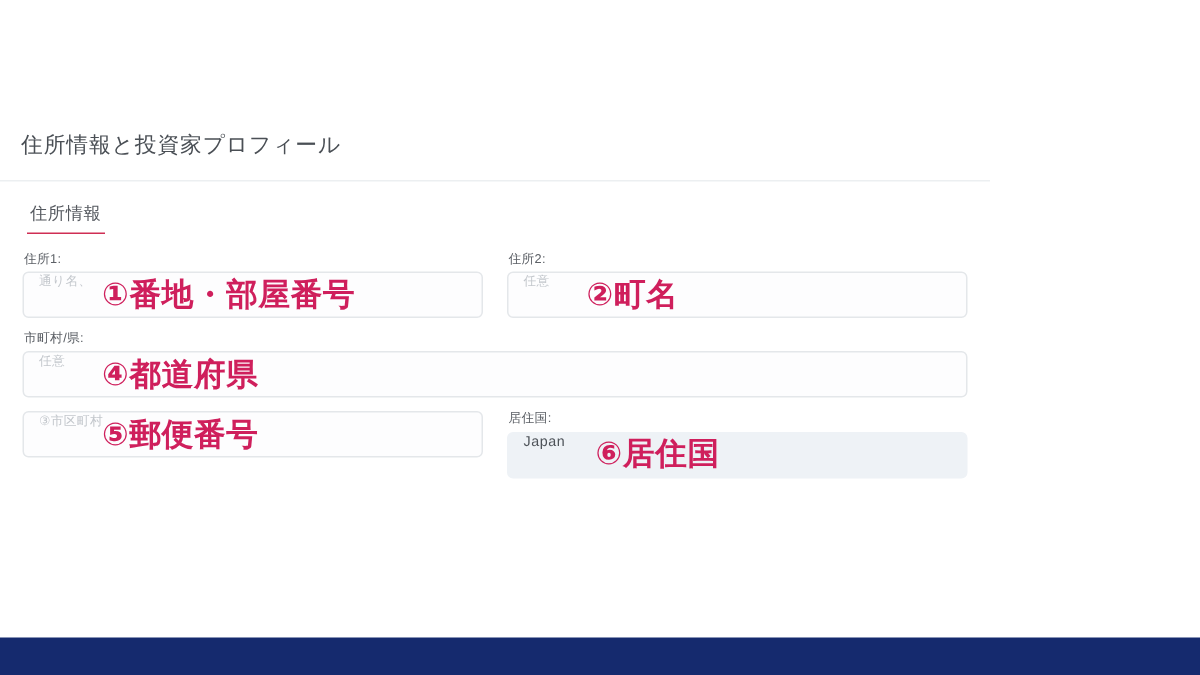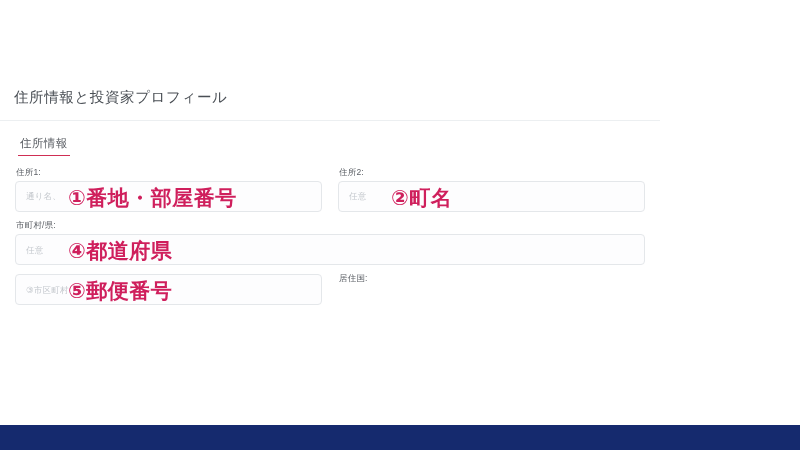--- a/index.html
+++ b/index.html
@@ -87,21 +87,20 @@
     white-space: nowrap;
   }
 
   .field-box {
     position: relative;
     height: 31px;
     border: 1px solid #e4e7ea;
     border-radius: 4px;
     background: #fdfdfe;
     display: flex;
-    align-items: center;
     padding: 1px 10px;
     box-sizing: border-box;
     overflow: visible;
   }
   .field-box.filled {
     background: #eef2f6;
     border-color: #eef2f6;
   }
   .field-placeholder {
     font-size: 8.5px;
@@ -192,20 +191,24 @@
 
     <div class="form-row">
       <div class="form-col">
         <div class="field-box">
           <span class="field-placeholder">③市区町村</span>
           <span class="annotation">⑤郵便番号</span>
         </div>
       </div>
       <div class="form-col">
         <div class="field-label">居住国:</div>
+        <div class="field-box filled">
+          <span class="field-value">Japan</span>
+          <span class="annotation offset-value">⑥居住国</span>
+        </div>
       </div>
     </div>
 
   </div>
 
   <div class="footer-bar"></div>
 
 </div>
 
 </body></html>

